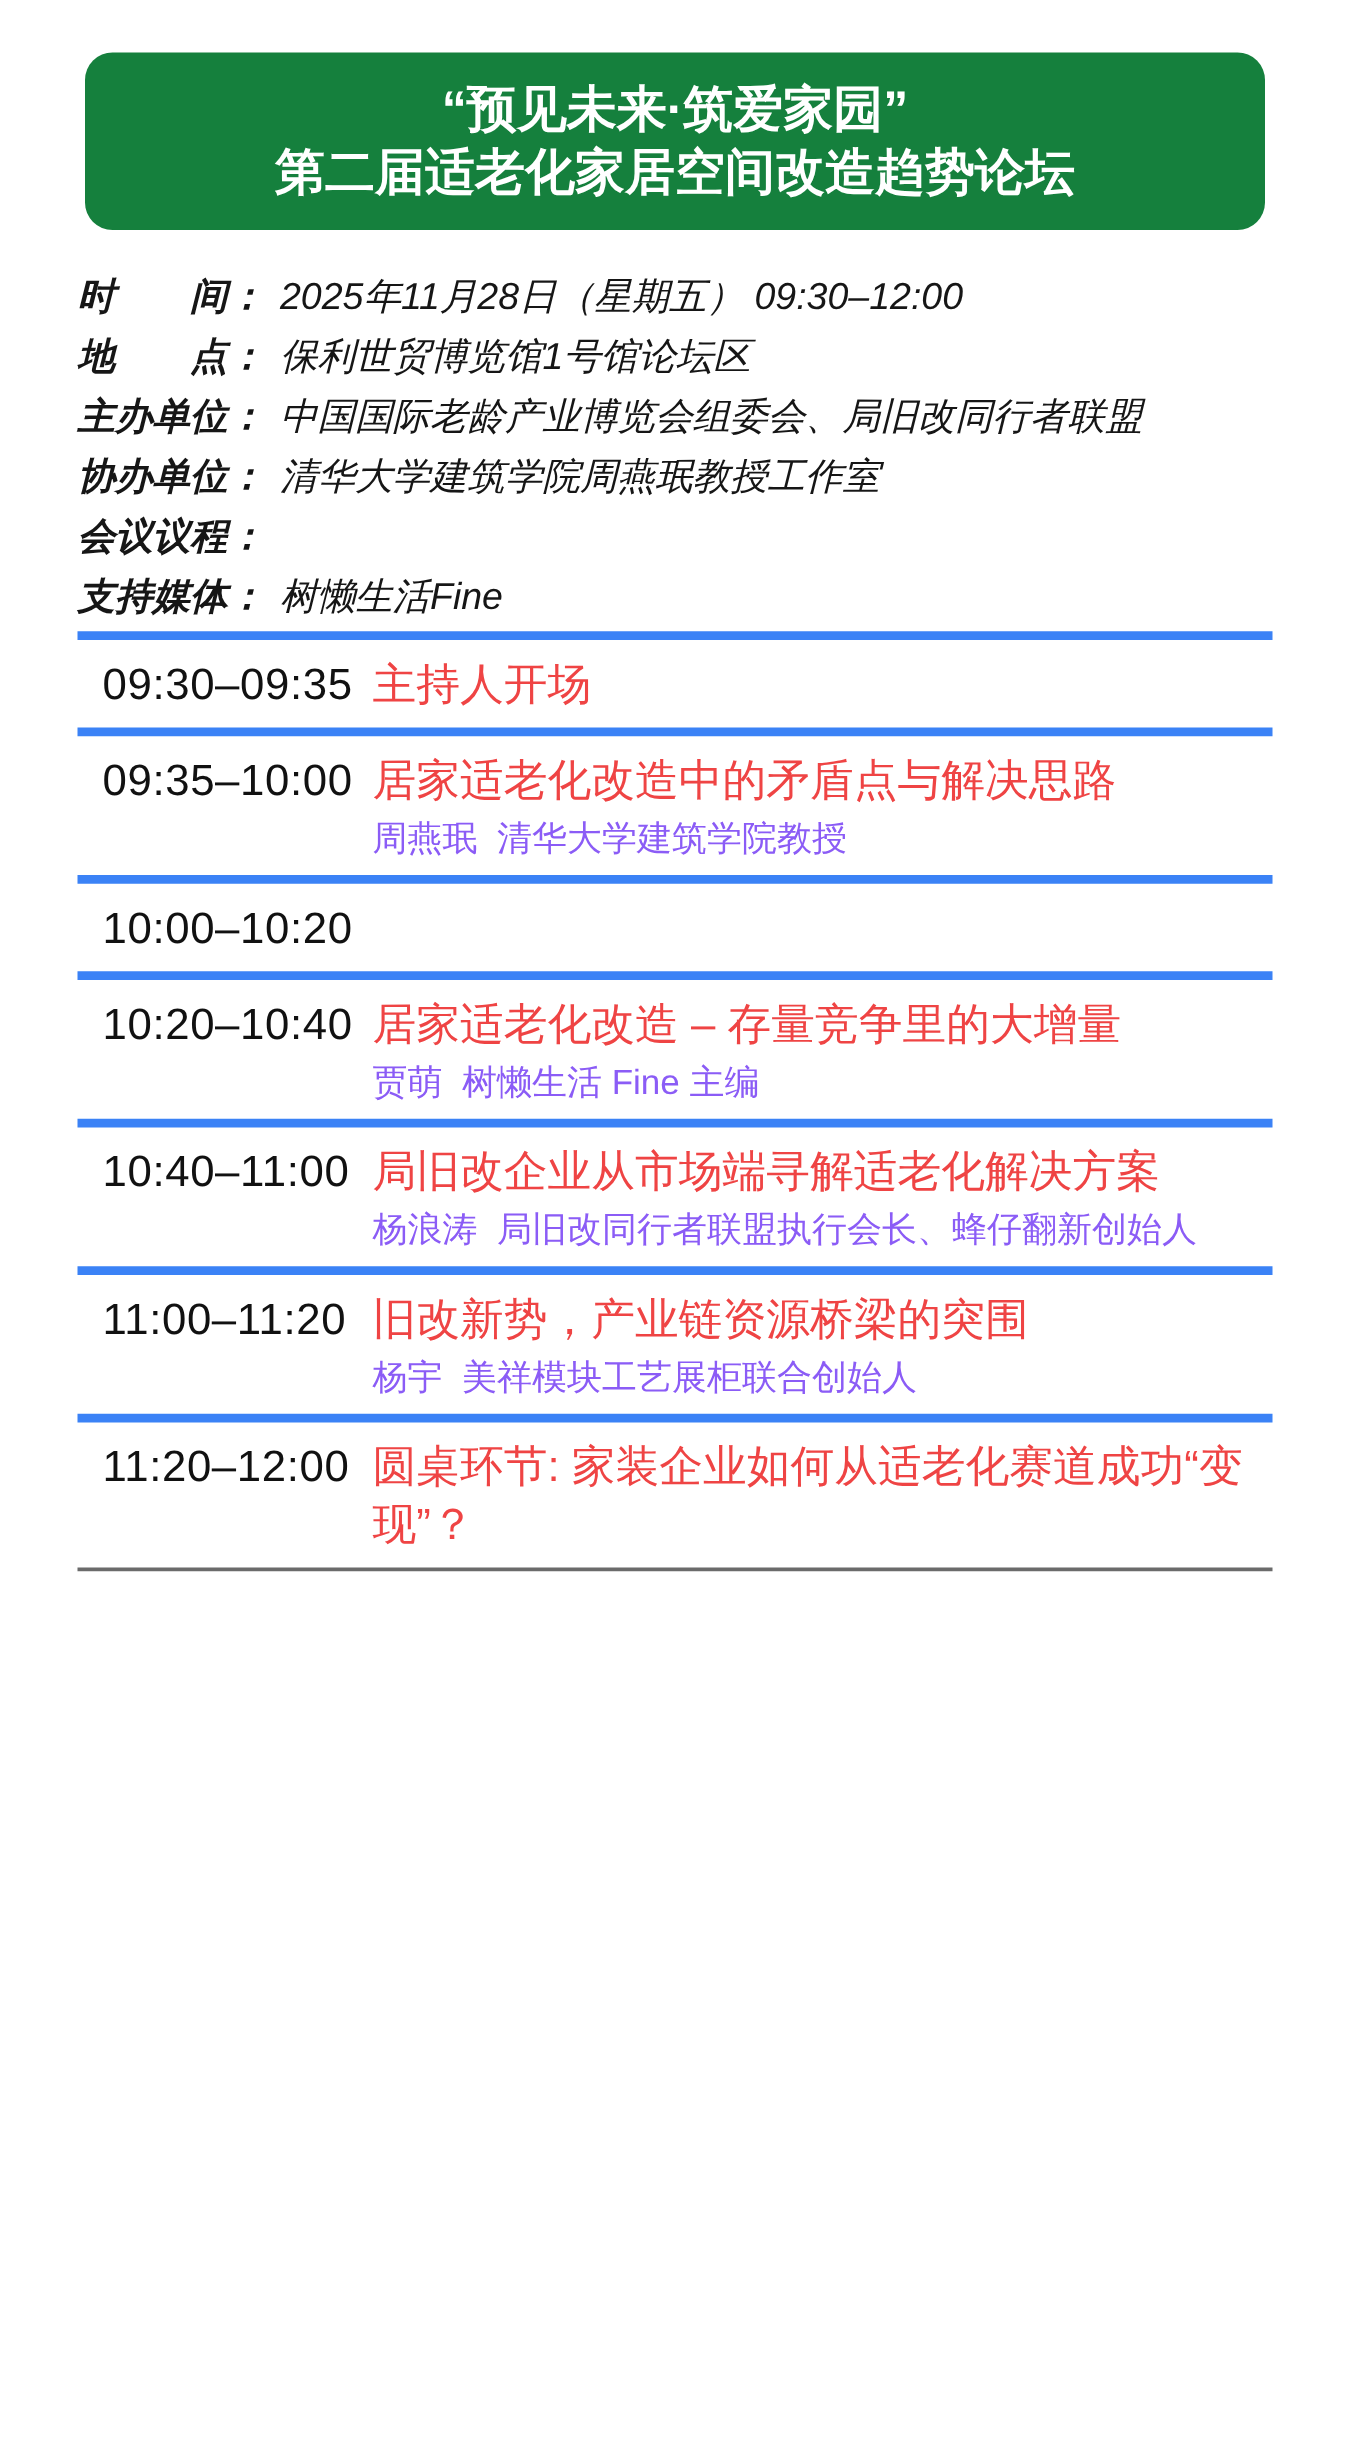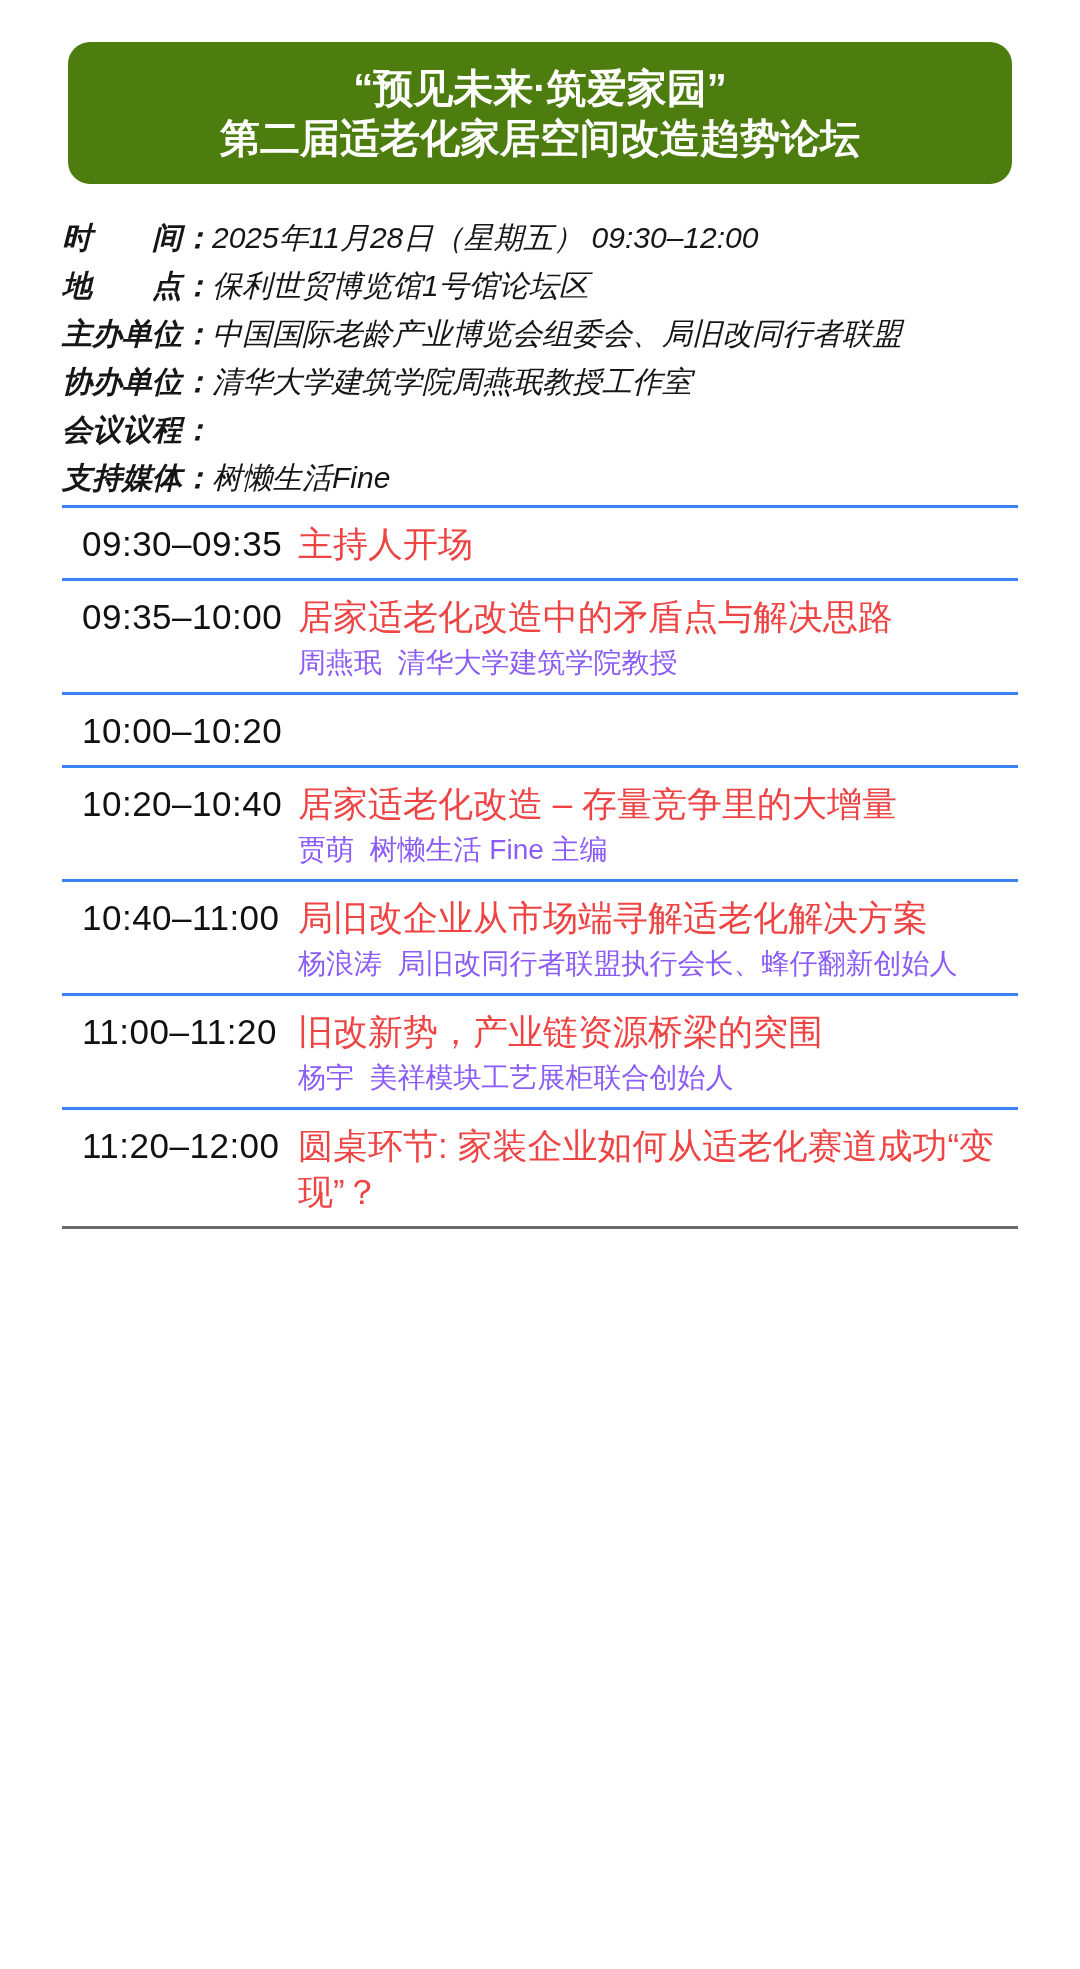--- a/index.html
+++ b/index.html
@@ -9,21 +9,21 @@
     background:#ffffff;
     color:#1a1a1a;
     font-family:"Liberation Sans","DejaVu Sans",sans-serif;
     overflow:hidden;
   }
   .page { width:1080px; height:1969px; position:relative; }
 
   
   .banner {
     margin:42px 68px 0 68px;
-    background:#4d7c0f;
+    background:#15803d;
     border-radius:22px;
     padding:21px 12px;
     text-align:center;
   }
   .banner-line {
     color:#ffffff;
     font-weight:bold;
     font-size:40px;
     line-height:50px;
     white-space:pre;
@@ -37,32 +37,32 @@
     line-height:48px;
     font-weight:bold;
     color:#161616;
     white-space:pre;
     flex:none;
   }
   .info-value {
     font-size:30px;
     line-height:48px;
     color:#161616;
-    margin-left:0;
+    margin-left:12px;
     white-space:pre;
   }
 
   
   .agenda {
     margin:3px 62px 0 62px;
     border-bottom:3px solid #6b6b6b;
   }
   .agenda-row {
     display:flex;
-    border-top:3px solid #3b82f6;
+    border-top:7px solid #3b82f6;
     padding:13px 0 11px 0;
   }
   .agenda-time {
     flex:none;
     width:236px;
     padding-left:20px;
     font-size:35px;
     line-height:46px;
     color:#111111;
     letter-spacing:0.5px;

